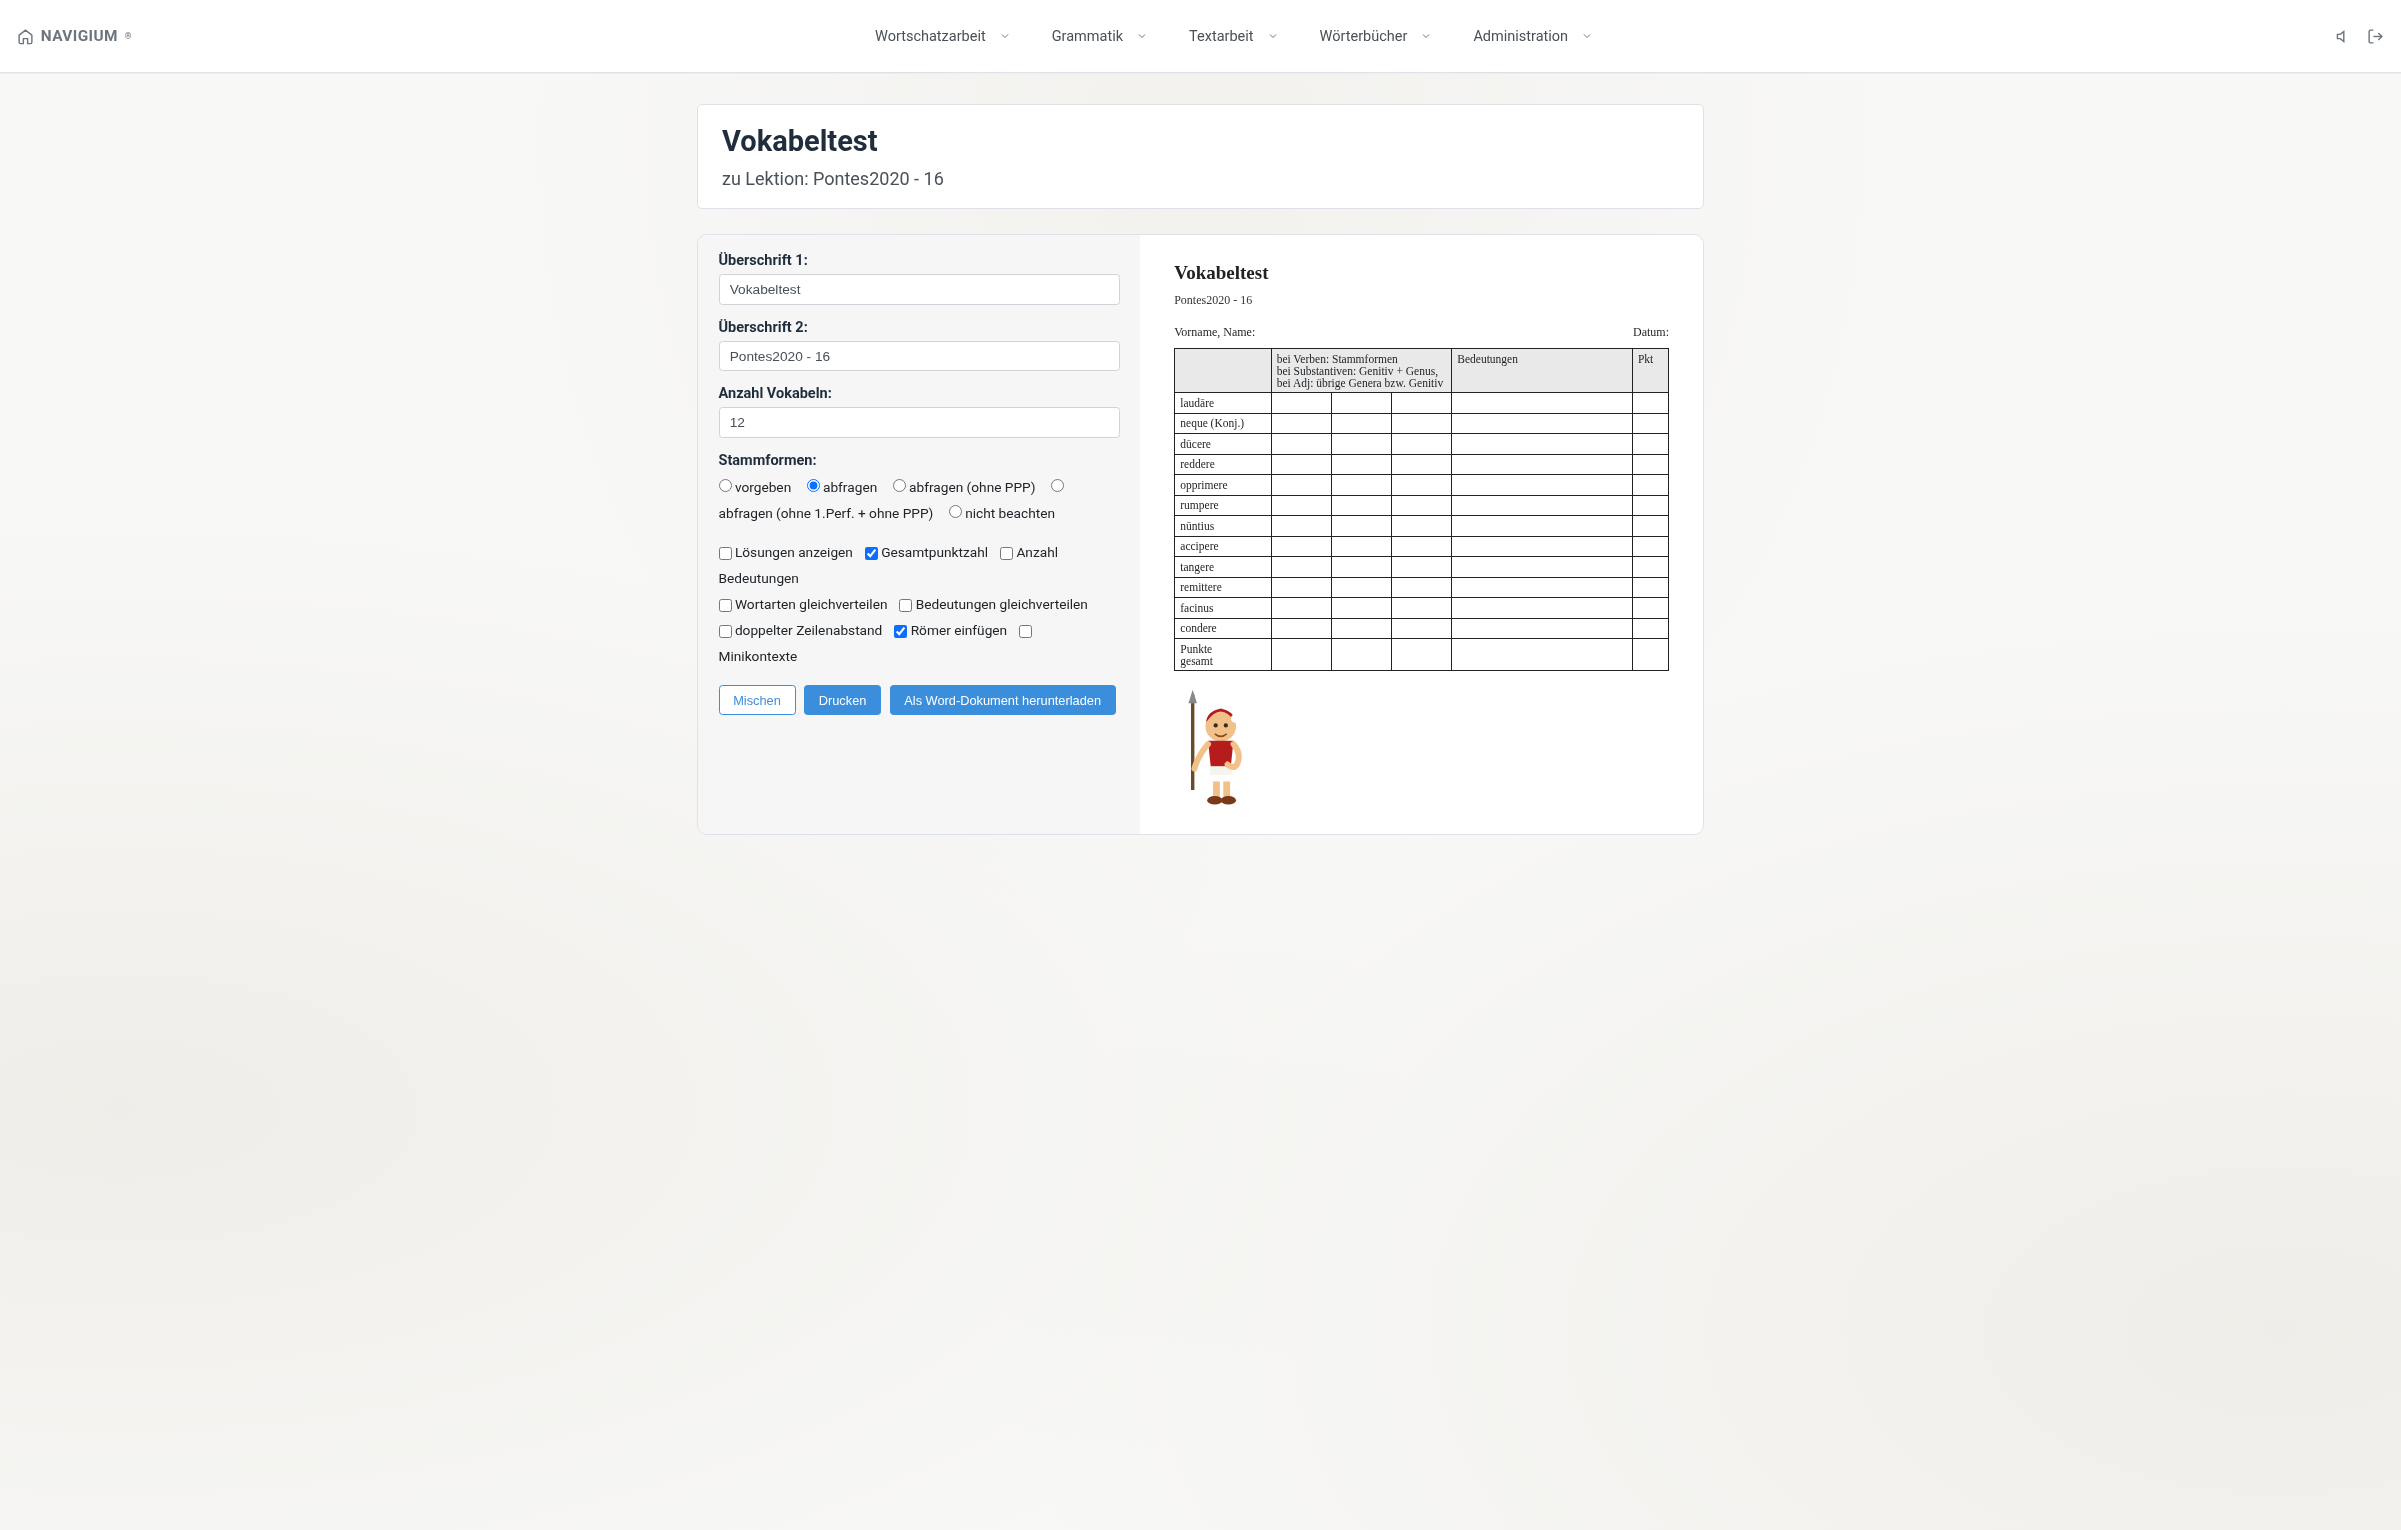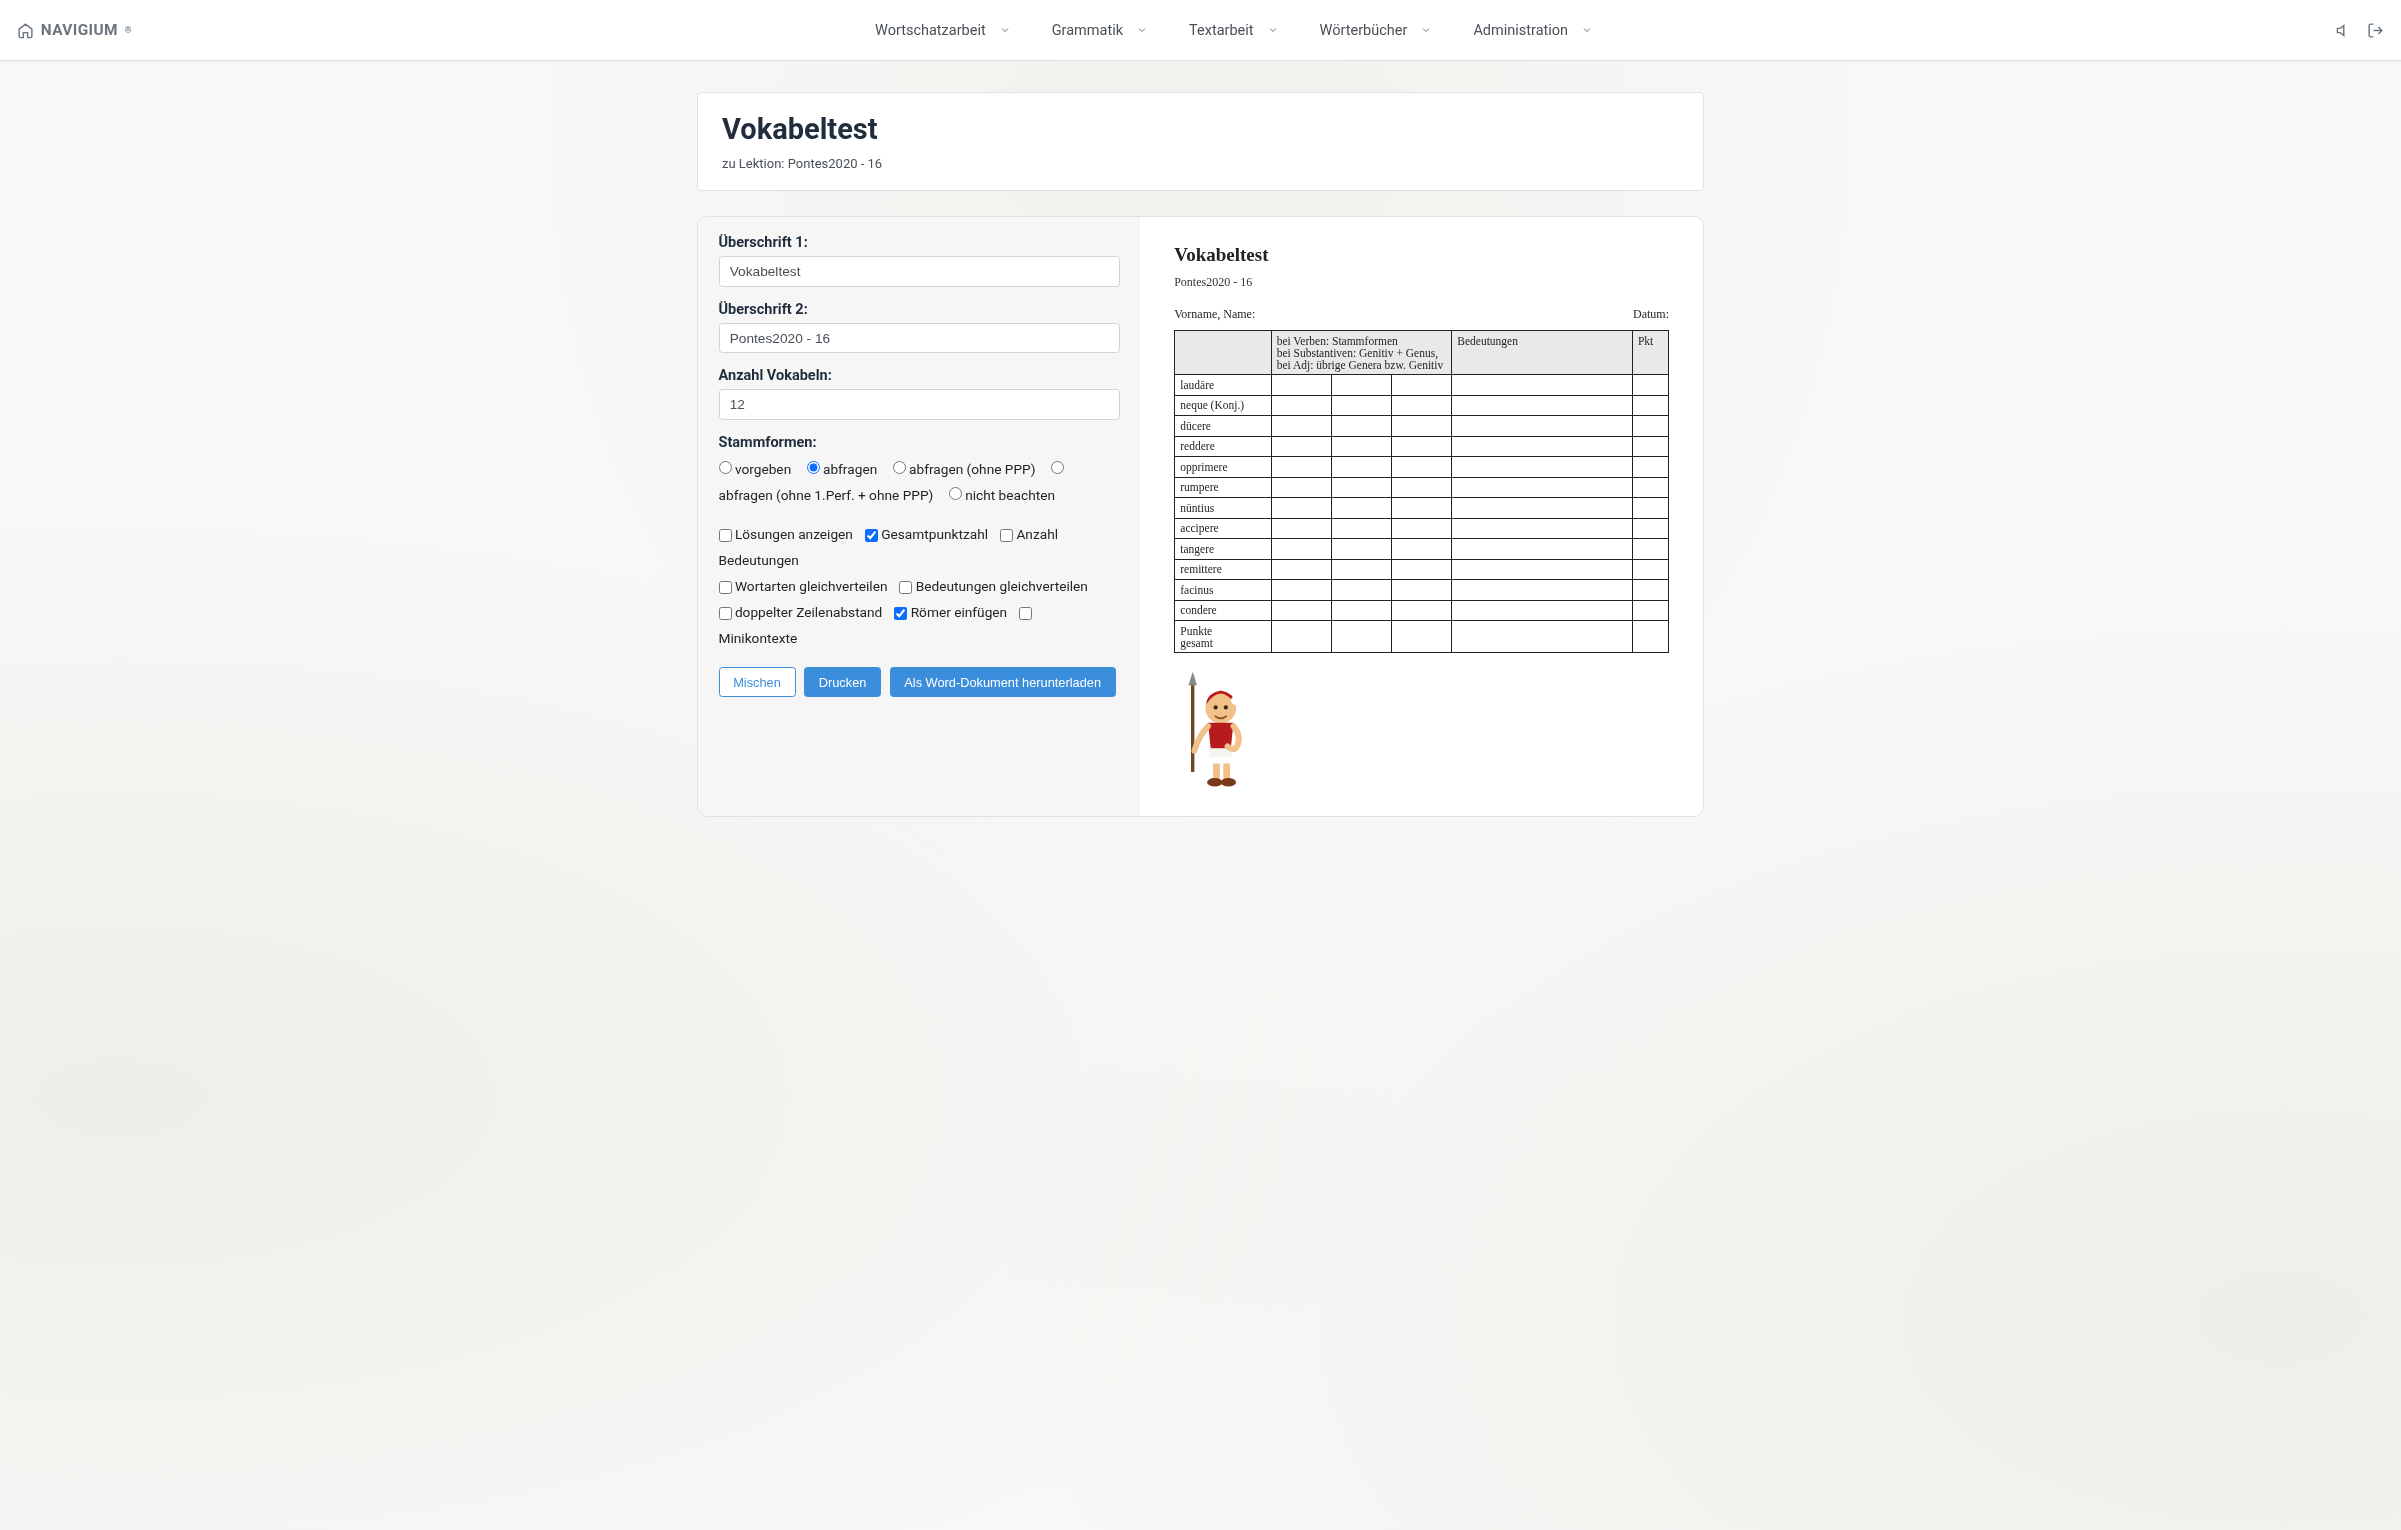--- a/index.html
+++ b/index.html
@@ -5,21 +5,21 @@
 * { box-sizing: border-box; margin: 0; padding: 0; }
 body {
   font-family: -apple-system, BlinkMacSystemFont, "Segoe UI", Roboto, "Helvetica Neue", Arial, sans-serif;
   background: #fff;
   color: #212529;
   font-size: 13.7px;
 }
 .navbar {
   display: flex;
   align-items: center;
-  padding: 21px 17px;
+  padding: 27px 17px;
   border-bottom: 0.9px solid #dee2e6;
   background: #fff;
 }
 .navbar-brand {
   display: flex;
   align-items: center;
   gap: 6.8px;
   font-weight: 700;
   color: #6c757d;
   font-size: 15.4px;
@@ -64,21 +64,21 @@
 }
 .container { max-width: 1007px; margin: 4px auto; padding: 25.6px 0; position: relative; }
 .card {
   background: #fff;
   border: 0.9px solid #dee2e6;
   border-radius: 5.1px;
   padding: 19px 24px;
   margin-bottom: 25.6px;
 }
 .card h1 { font-size: 29px; font-weight: 700; color: #1f2d3d; margin-bottom: 10.2px; }
-.card .subtitle { color: #495057; font-size: 13px; }
+.card .subtitle { color: #495057; font-size: 18px; }
 .two-col { display: flex; gap: 0; border: 0.9px solid #dee2e6; border-radius: 10px; overflow: hidden; }
 .form-panel {
   width: 44%;
   background: #f6f6f6;
   padding: 17px 20.5px 20.5px;
 }
 .preview-panel {
   flex: 1;
   background: #fff;
   padding: 27px 34px;

